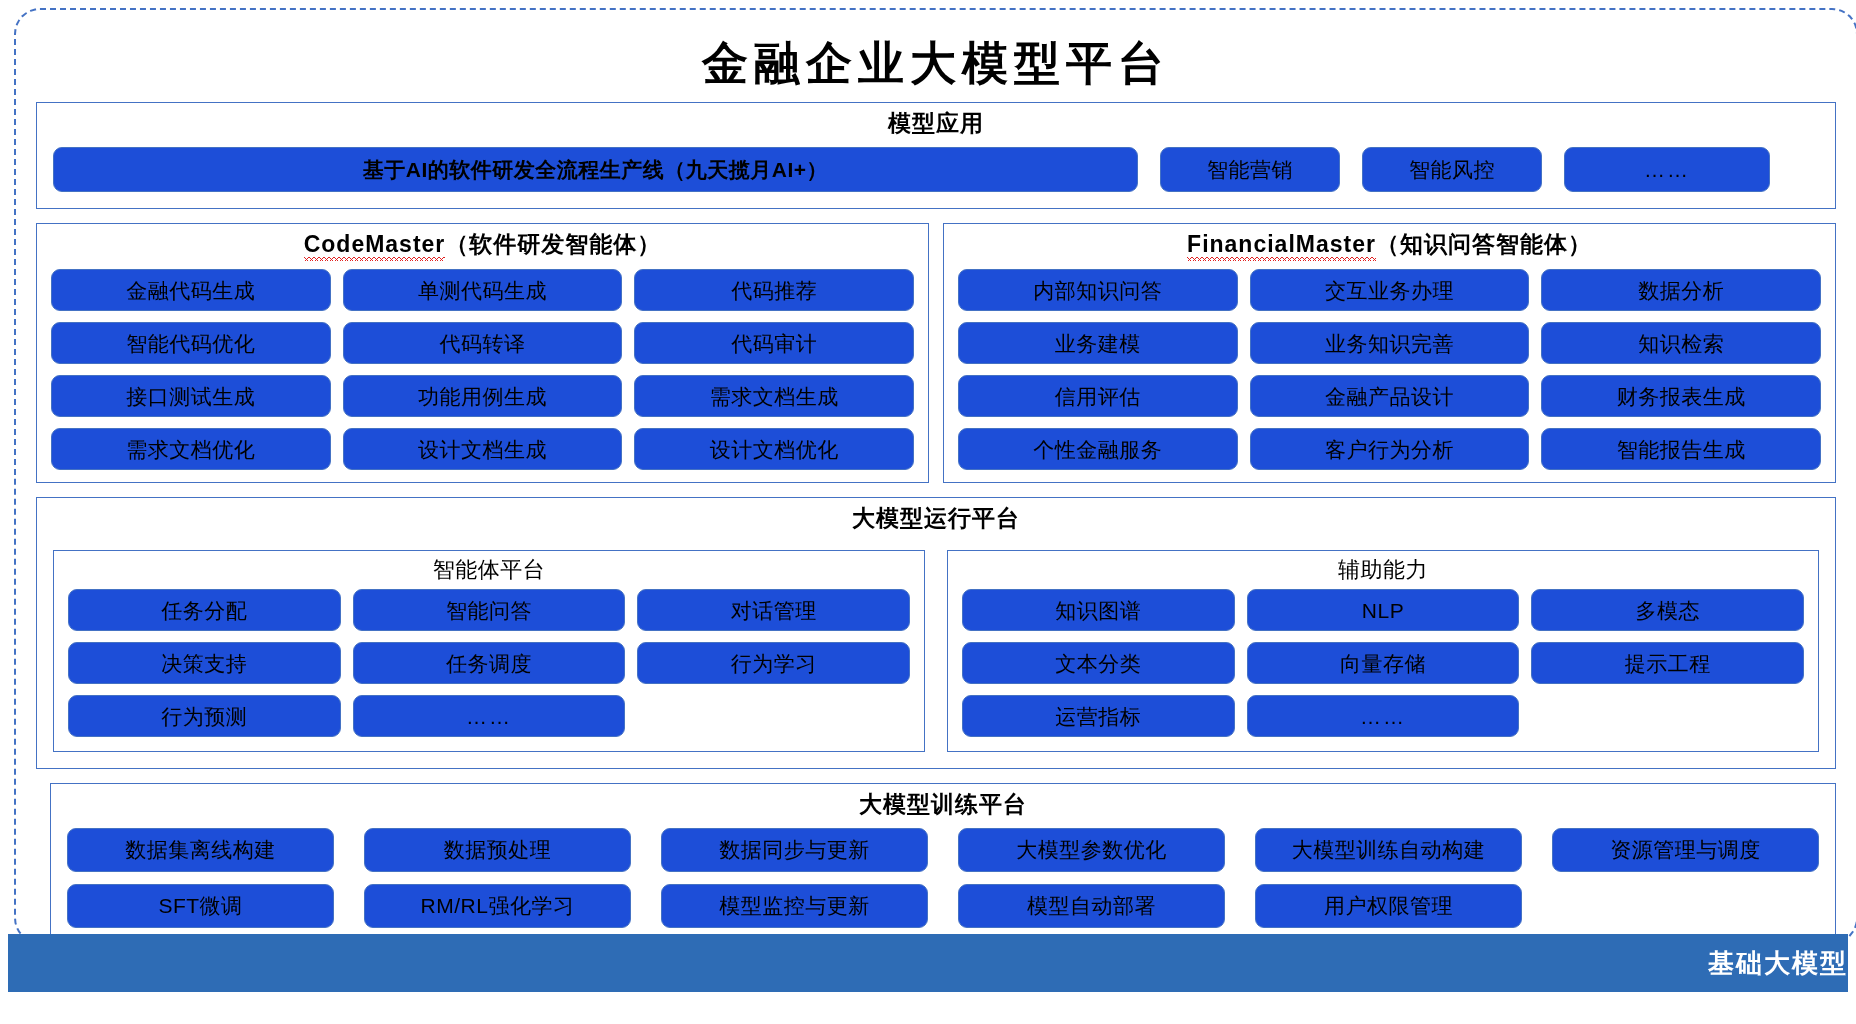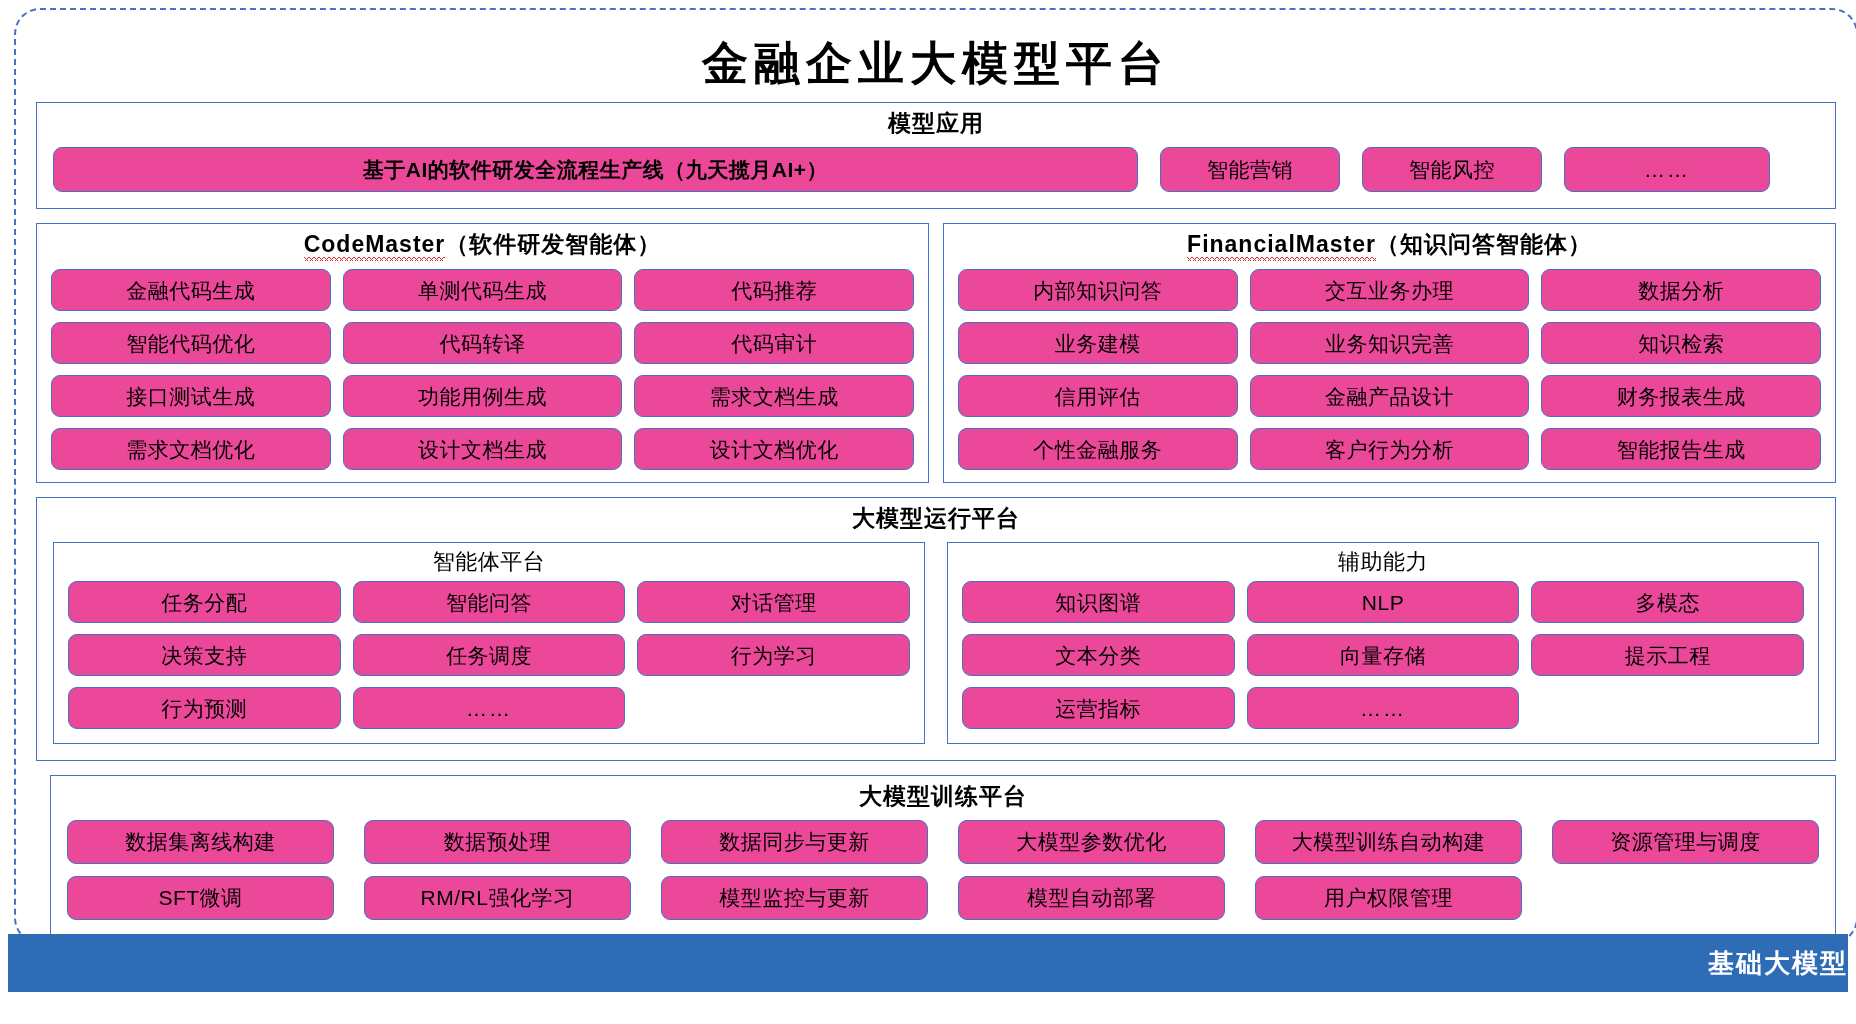--- a/index.html
+++ b/index.html
@@ -91,21 +91,21 @@
       linear-gradient(-45deg, transparent 45%, #e02020 45%, #e02020 55%, transparent 55%);
     background-size: 5px 5px;
     background-repeat: repeat-x;
   }
 
   
   .chip {
     box-sizing: border-box;
     border: 1px solid #4472c4;
     border-radius: 9px;
-    background: #ec4899;
+    background: #1d4ed8;
     display: flex;
     align-items: center;
     justify-content: center;
     font-size: 21px;
     line-height: 1;
     height: 42px;
     white-space: nowrap;
     letter-spacing: 0.5px;
   }
   .chip.dots { letter-spacing: 2px; }
@@ -141,20 +141,21 @@
   }
 
   
   .runtime-panel {
     margin: 14px 6px 0 6px;
     padding: 0 16px 16px 16px;
   }
   .runtime-cols {
     display: flex;
     gap: 22px;
+    margin-top: 8px;
   }
   .runtime-col {
     flex: 1 1 0;
     padding: 0 14px 14px 14px;
   }
 
   
   .training-panel {
     margin: 14px 6px 0 20px;
     padding: 0 16px 16px 16px;

